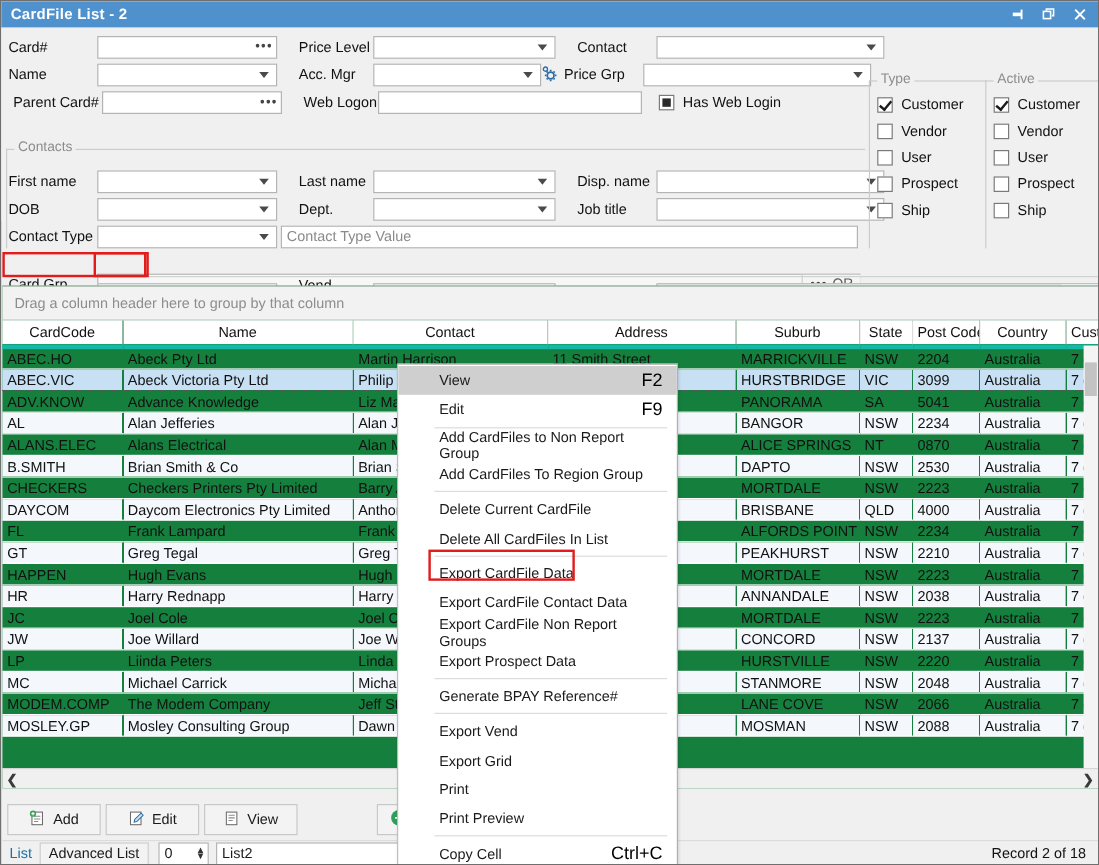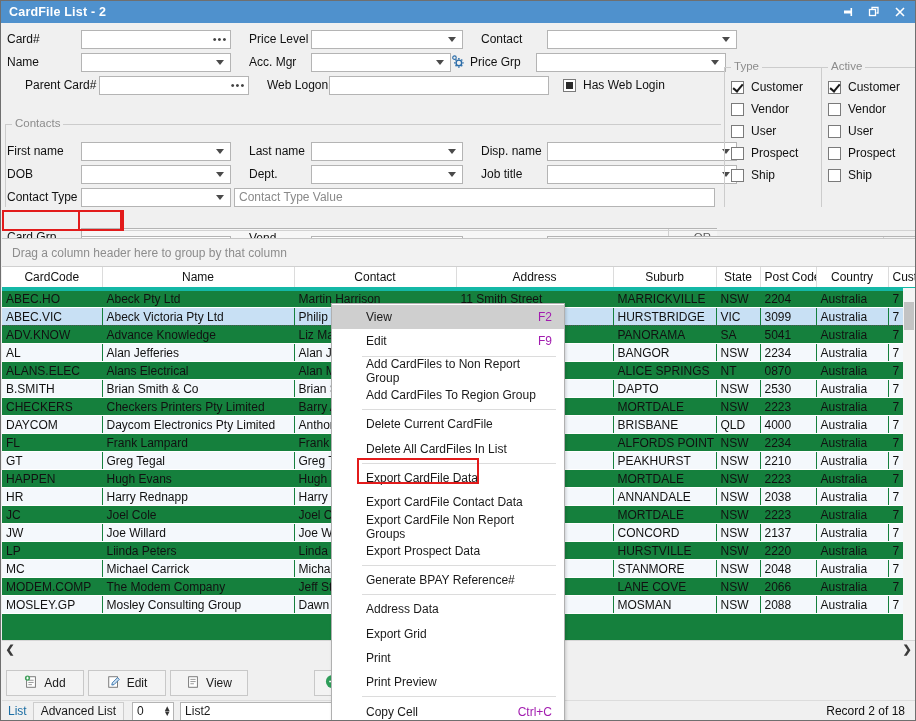--- a/index.html
+++ b/index.html
@@ -305,21 +305,21 @@
     background: #ffffff;
   }
   .mi {
     display: flex; align-items: center;
     height: 24.3px;
     padding-left: 34px; padding-right: 12px;
     font-size: 12px; color: #1a1a1a;
     position: relative;
   }
   .mi.hover { background: #cfcfcf; }
-  .mi .sc { margin-left: auto; font-size: 12px; color: #a21caf; }
+  .mi .sc { margin-left: auto; font-size: 15px; color: #000000; }
   .msep {
     height: 1px; background: #dcdcdc;
     margin: 2px 8px 2px 30px;
   }
 </style>
 </head>
 <body>
 
 <div id="app">
 
@@ -403,21 +403,21 @@
       </div>
       <div class="lbl" style="width:72px;margin-left:-1px">Price Grp</div>
       <div class="ctl" style="width:190px">
         <span class="val"></span>
         <span class="adorn">
             <span class="caret"></span>
           </span>
       </div>
     </div>
 
-    <div class="row" style="position:absolute;left:18px;top:50px;">
+    <div class="row" style="position:absolute;left:4px;top:50px;">
       <div class="lbl" style="width:80px">Parent Card#</div>
       <div class="ctl" style="width:150px">
         <span class="val"></span>
         <span class="adorn">
             <span class="dots">•••</span>
           </span>
       </div>
       <div class="lbl" style="width:68px;margin-left:12px">Web Logon</div>
       <div class="ctl" style="width:220px">
         <span class="val"></span>
@@ -922,21 +922,21 @@
       </div>
       <div class="mi">
         <span>Export Prospect Data</span>
       </div>
       <div class="msep"></div>
       <div class="mi">
         <span>Generate BPAY Reference#</span>
       </div>
       <div class="msep"></div>
       <div class="mi">
-        <span>Address Data</span>
+        <span>Export Vend</span>
       </div>
       <div class="mi">
         <span>Export Grid</span>
       </div>
       <div class="mi">
         <span>Print</span>
       </div>
       <div class="mi">
         <span>Print Preview</span>
       </div>

